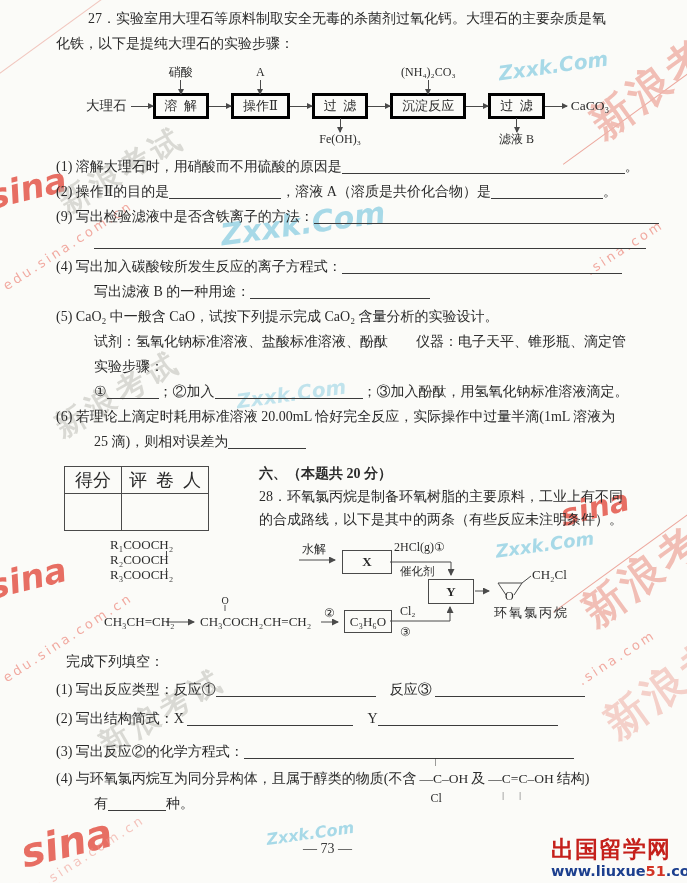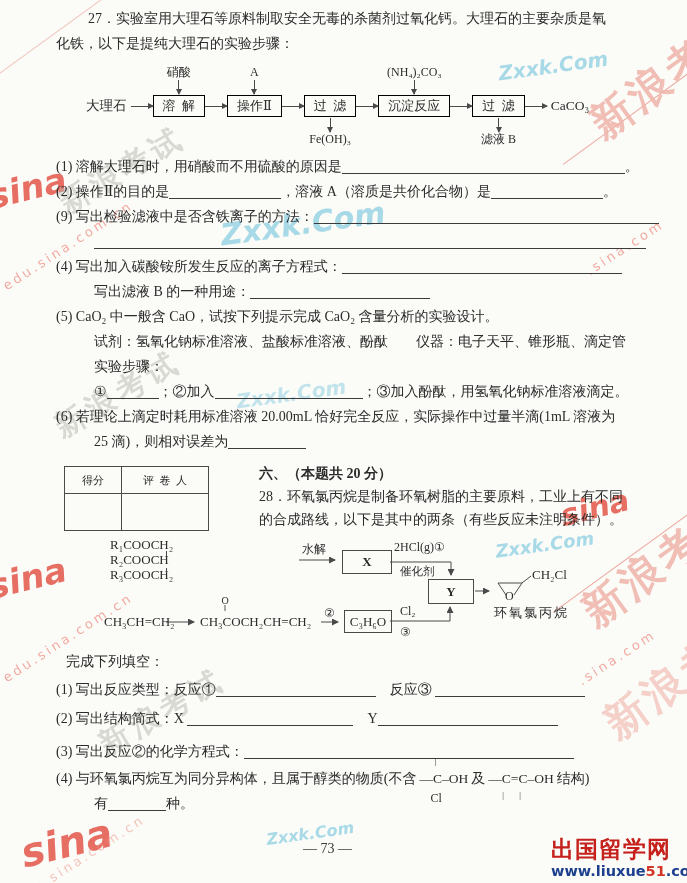--- a/index.html
+++ b/index.html
@@ -35,33 +35,33 @@
   .w52{width:52px}.w58{width:58px}.w78{width:78px}.w112{width:112px}.w148{width:148px}
   .w150{width:150px}.w160{width:160px}.w166{width:166px}.w180{width:180px}.w280{width:280px}
   .w283{width:283px}.w330{width:330px}.w345{width:345px}.w552{width:552px}
   .gap{margin-left:14px;}
   
   .flow{display:flex;margin:2px 0 0 26px;}
   .fcol{display:flex;flex-direction:column;align-items:center;}
   .band-t{height:36px;display:flex;flex-direction:column;justify-content:flex-end;align-items:center;}
   .band-m{height:24px;display:flex;align-items:center;justify-content:center;}
   .band-b{height:36px;display:flex;flex-direction:column;justify-content:flex-start;align-items:center;}
-  .fbox{border:1px solid #000000;padding:2px 9px;font-size:13px;line-height:16px;}
+  .fbox{border:3px solid #000000;padding:2px 9px;font-size:13px;line-height:16px;}
   .flabel{font-size:12px;line-height:15px;}
   .io-label{font-size:13.5px;padding:0 4px;}
   .ah{position:relative;border-top:1px solid #4a4a4a;width:22px;}
   .ah::after{content:"";position:absolute;right:-1px;top:-3.5px;
     border-left:6px solid #4a4a4a;border-top:3px solid transparent;border-bottom:3px solid transparent;}
   .av{position:relative;border-left:1px solid #4a4a4a;height:14px;width:0;}
   .av::after{content:"";position:absolute;bottom:-1px;left:-3.5px;
     border-top:6px solid #4a4a4a;border-left:3px solid transparent;border-right:3px solid transparent;}
   
   .sec6{display:flex;margin:8px 0 0 8px;}
   .score-table{border-collapse:collapse;margin-top:4px;}
-  .score-table td{border:1px solid #4a4a4a;font-size:11px;text-align:center;}
+  .score-table td{border:1px solid #4a4a4a;font-size:18px;text-align:center;}
   .score-table .r1 td{height:24px;}
   .score-table .r2 td{height:34px;}
   .score-table .c1{width:54px;} .score-table .c2{width:84px;}
   .sec6-text{margin-left:50px;line-height:23px;}
   .sec6-title{font-weight:bold;}
   
   .scheme{position:relative;width:570px;height:108px;margin:6px 0 0 38px;font-size:13px;}
   .scheme .abs{position:absolute;white-space:nowrap;line-height:15px;}
   .sbox{position:absolute;border:1px solid #4a4a4a;display:flex;align-items:center;justify-content:center;font-size:13px;}
   .scheme-svg{position:absolute;left:0;top:0;}

